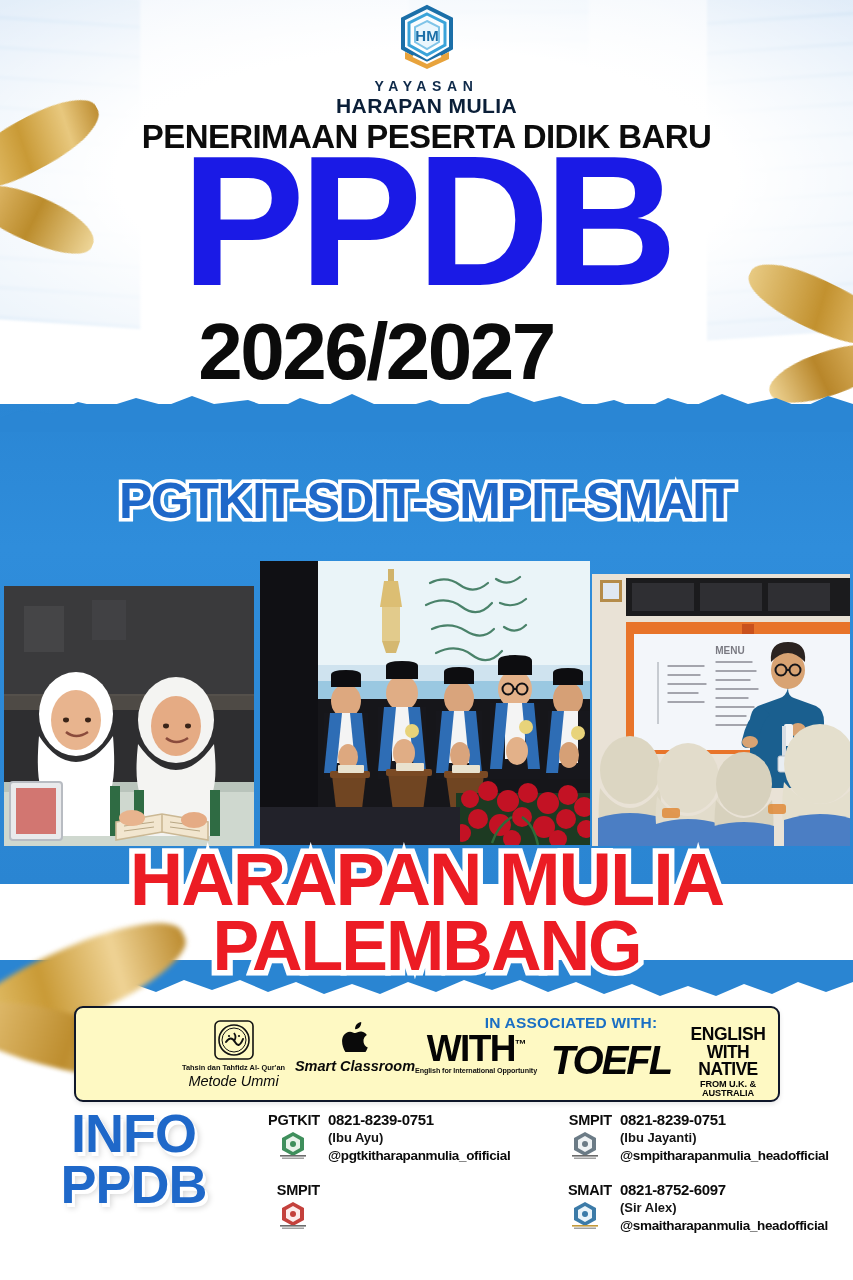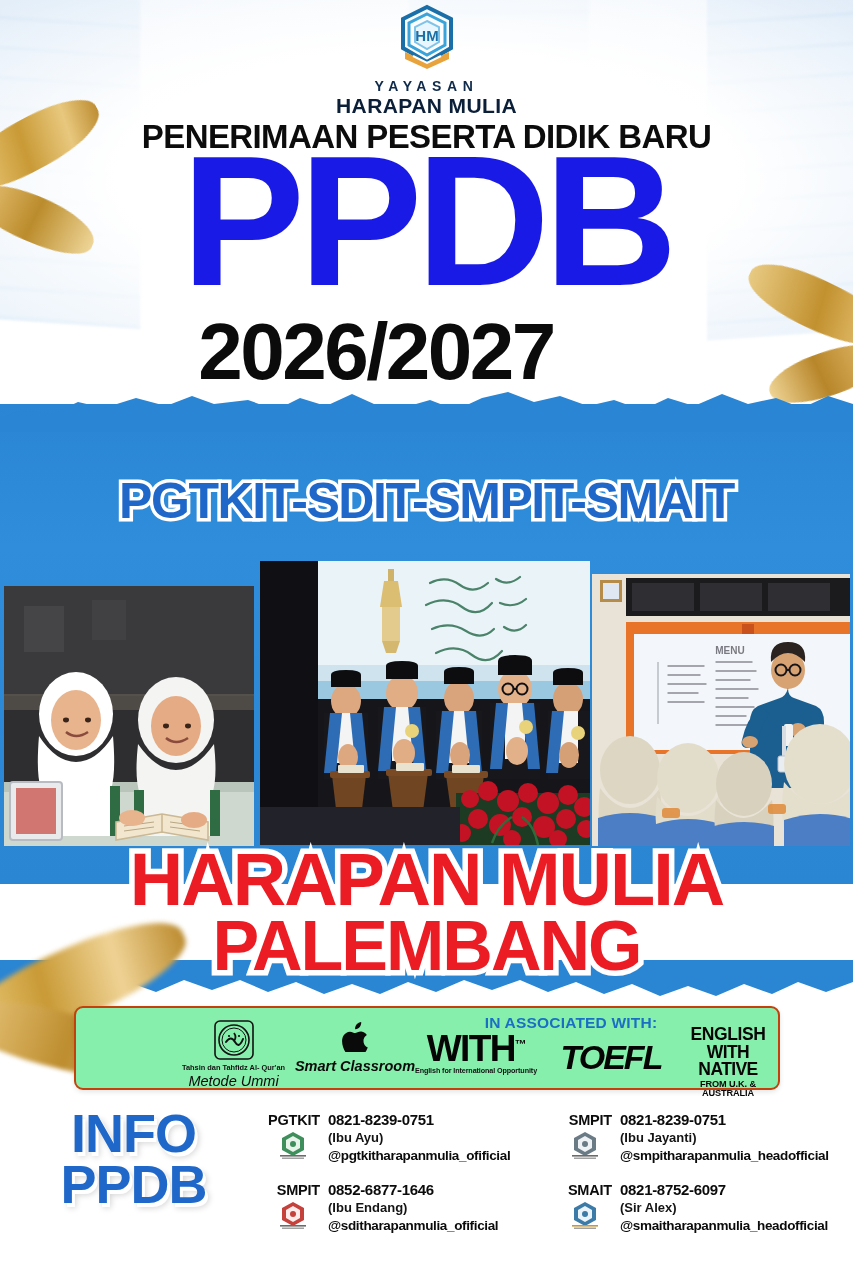--- a/index.html
+++ b/index.html
@@ -153,40 +153,40 @@
     position:absolute; left:0; top:846px; width:853px; text-align:center;
     font-size:74px; line-height:.92; font-weight:800; color:#ec1c24;
     letter-spacing:-2px;
     -webkit-text-stroke:11px #ffffff;
     paint-order:stroke fill;
   }
   .hm .l2{ display:block; font-size:70px; }
 
   
   .assoc{
-    position:absolute; left:74px; top:1006px; width:706px; height:84px;
-    background:#86efac; border:2px solid #c2410c; border-radius:9px;
+    position:absolute; left:74px; top:1006px; width:706px; height:96px;
+    background:#fef9c3; border:2px solid #0f172a; border-radius:9px;
     box-shadow:0 2px 5px rgba(0,0,0,.10);
   }
   .assoc-title{
     position:absolute; left:330px; top:6px; width:330px; text-align:center;
     font-size:15.5px; font-weight:800; color:#1a6fc4; letter-spacing:.2px;
   }
   .ummi{ position:absolute; left:95px; top:12px; width:125px; text-align:center; }
   .ummi-seal{ width:40px;height:40px; display:inline-block; }
   .ummi-s{ font-size:7.4px; font-weight:700; color:#111; line-height:1.15; }
   .ummi-b{ font-size:14.5px; font-weight:400; font-style:italic; color:#0a0a0a; }
   .apple{ position:absolute; left:214px; top:14px; width:130px; text-align:center; }
   .apple-t{ font-size:14.5px; font-weight:800; font-style:italic; color:#0a0a0a; margin-top:2px;}
   .ielts{ position:absolute; left:330px; top:24px; width:140px; text-align:center; }
   .ielts-b{ font-size:37px; font-weight:800; color:#050505; letter-spacing:-1.6px; line-height:.92; }
   .ielts-s{ font-size:7.2px; font-weight:600; color:#111; letter-spacing:-.1px; }
   .toefl{
     position:absolute; left:466px; top:30px; width:138px; text-align:center;
-    font-size:34px; font-weight:800; font-style:italic; color:#050505; letter-spacing:-2px;
+    font-size:40px; font-weight:800; font-style:italic; color:#050505; letter-spacing:-2px;
   }
   .ewn{ position:absolute; left:600px; top:18px; width:104px; text-align:center; line-height:1.0; }
   .ewn1{ font-size:17.5px; font-weight:800; color:#060606; letter-spacing:-.4px;}
   .ewn2{ font-size:17.5px; font-weight:800; color:#060606; letter-spacing:-.6px;}
   .ewn3{ font-size:9.2px; font-weight:800; color:#060606; letter-spacing:-.1px; margin-top:1px;}
 
   
   .info{
     position:absolute; left:26px; top:1108px; width:215px; text-align:center;
     font-size:54px; line-height:.94; font-weight:800; color:#1f68c9;
@@ -571,25 +571,20 @@
 
     <div class="cg c2">
       <div class="cg-label">SMPIT</div>
       <svg class="cg-badge" viewBox="0 0 34 30">
         <path d="M17 2 L28 8 L28 20 L17 26 L6 20 L6 8 Z" fill="#c4413c"></path>
         <path d="M17 6 L24 10 L24 18 L17 22 L10 18 L10 10 Z" fill="#fdeceb"></path>
         <circle cx="17" cy="14" r="3" fill="#c4413c"></circle>
         <rect x="4" y="25" width="26" height="1.6" fill="#6b6b6b"></rect>
         <rect x="6" y="27.6" width="22" height="1.2" fill="#8a8a8a"></rect>
       </svg>
-      <div class="cg-body">
-        <div class="cg-phone">0852-6877-1646</div>
-        <div class="cg-name">(Ibu Endang)</div>
-        <div class="cg-ig">@sditharapanmulia_ofificial</div>
-      </div>
     </div>
 
     <div class="cg c3">
       <div class="cg-label">SMPIT</div>
       <svg class="cg-badge" viewBox="0 0 34 30">
         <path d="M17 2 L28 8 L28 20 L17 26 L6 20 L6 8 Z" fill="#6b7b86"></path>
         <path d="M17 6 L24 10 L24 18 L17 22 L10 18 L10 10 Z" fill="#eef2f4"></path>
         <circle cx="17" cy="14" r="3" fill="#6b7b86"></circle>
         <rect x="4" y="25" width="26" height="1.6" fill="#6b6b6b"></rect>
         <rect x="6" y="27.6" width="22" height="1.2" fill="#8a8a8a"></rect>

